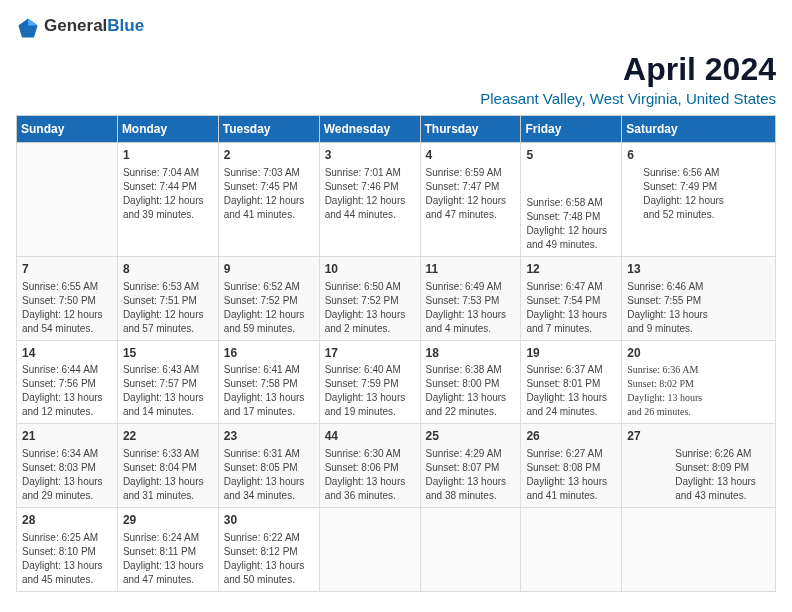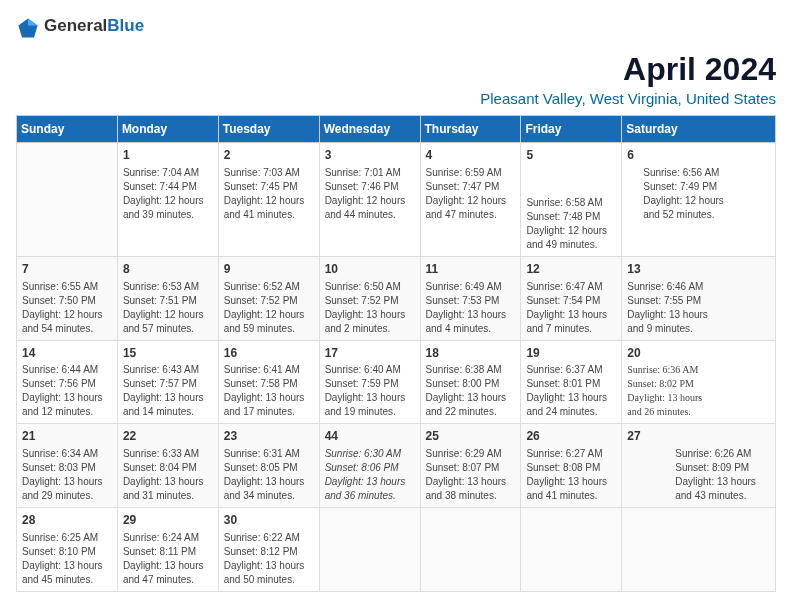--- a/index.html
+++ b/index.html
@@ -277,28 +277,28 @@
         </td>
         <td>
           <span class="day-num">23</span>
           <div class="cell-content" style="white-space: pre-line;">Sunrise: 6:31 AM
 Sunset: 8:05 PM
 Daylight: 13 hours
 and 34 minutes.</div>
         </td>
         <td>
           <span class="day-num">44</span>
-          <div class="cell-content" style="white-space: pre-line; font-style: italic;">Sunrise: 6:30 AM
+          <div class="cell-content" style="white-space: pre-line;">Sunrise: 6:30 AM
 Sunset: 8:06 PM
 Daylight: 13 hours
 and 36 minutes.</div>
         </td>
         <td>
           <span class="day-num">25</span>
-          <div class="cell-content" style="white-space: pre-line;">Sunrise: 6:29 AM
+          <div class="cell-content" style="white-space: pre-line;">Sunrise: 4:29 AM
 Sunset: 8:07 PM
 Daylight: 13 hours
 and 38 minutes.</div>
         </td>
         <td>
           <span class="day-num">26</span>
           <div class="cell-content" style="white-space: pre-line;">Sunrise: 6:27 AM
 Sunset: 8:08 PM
 Daylight: 13 hours
 and 41 minutes.</div>

